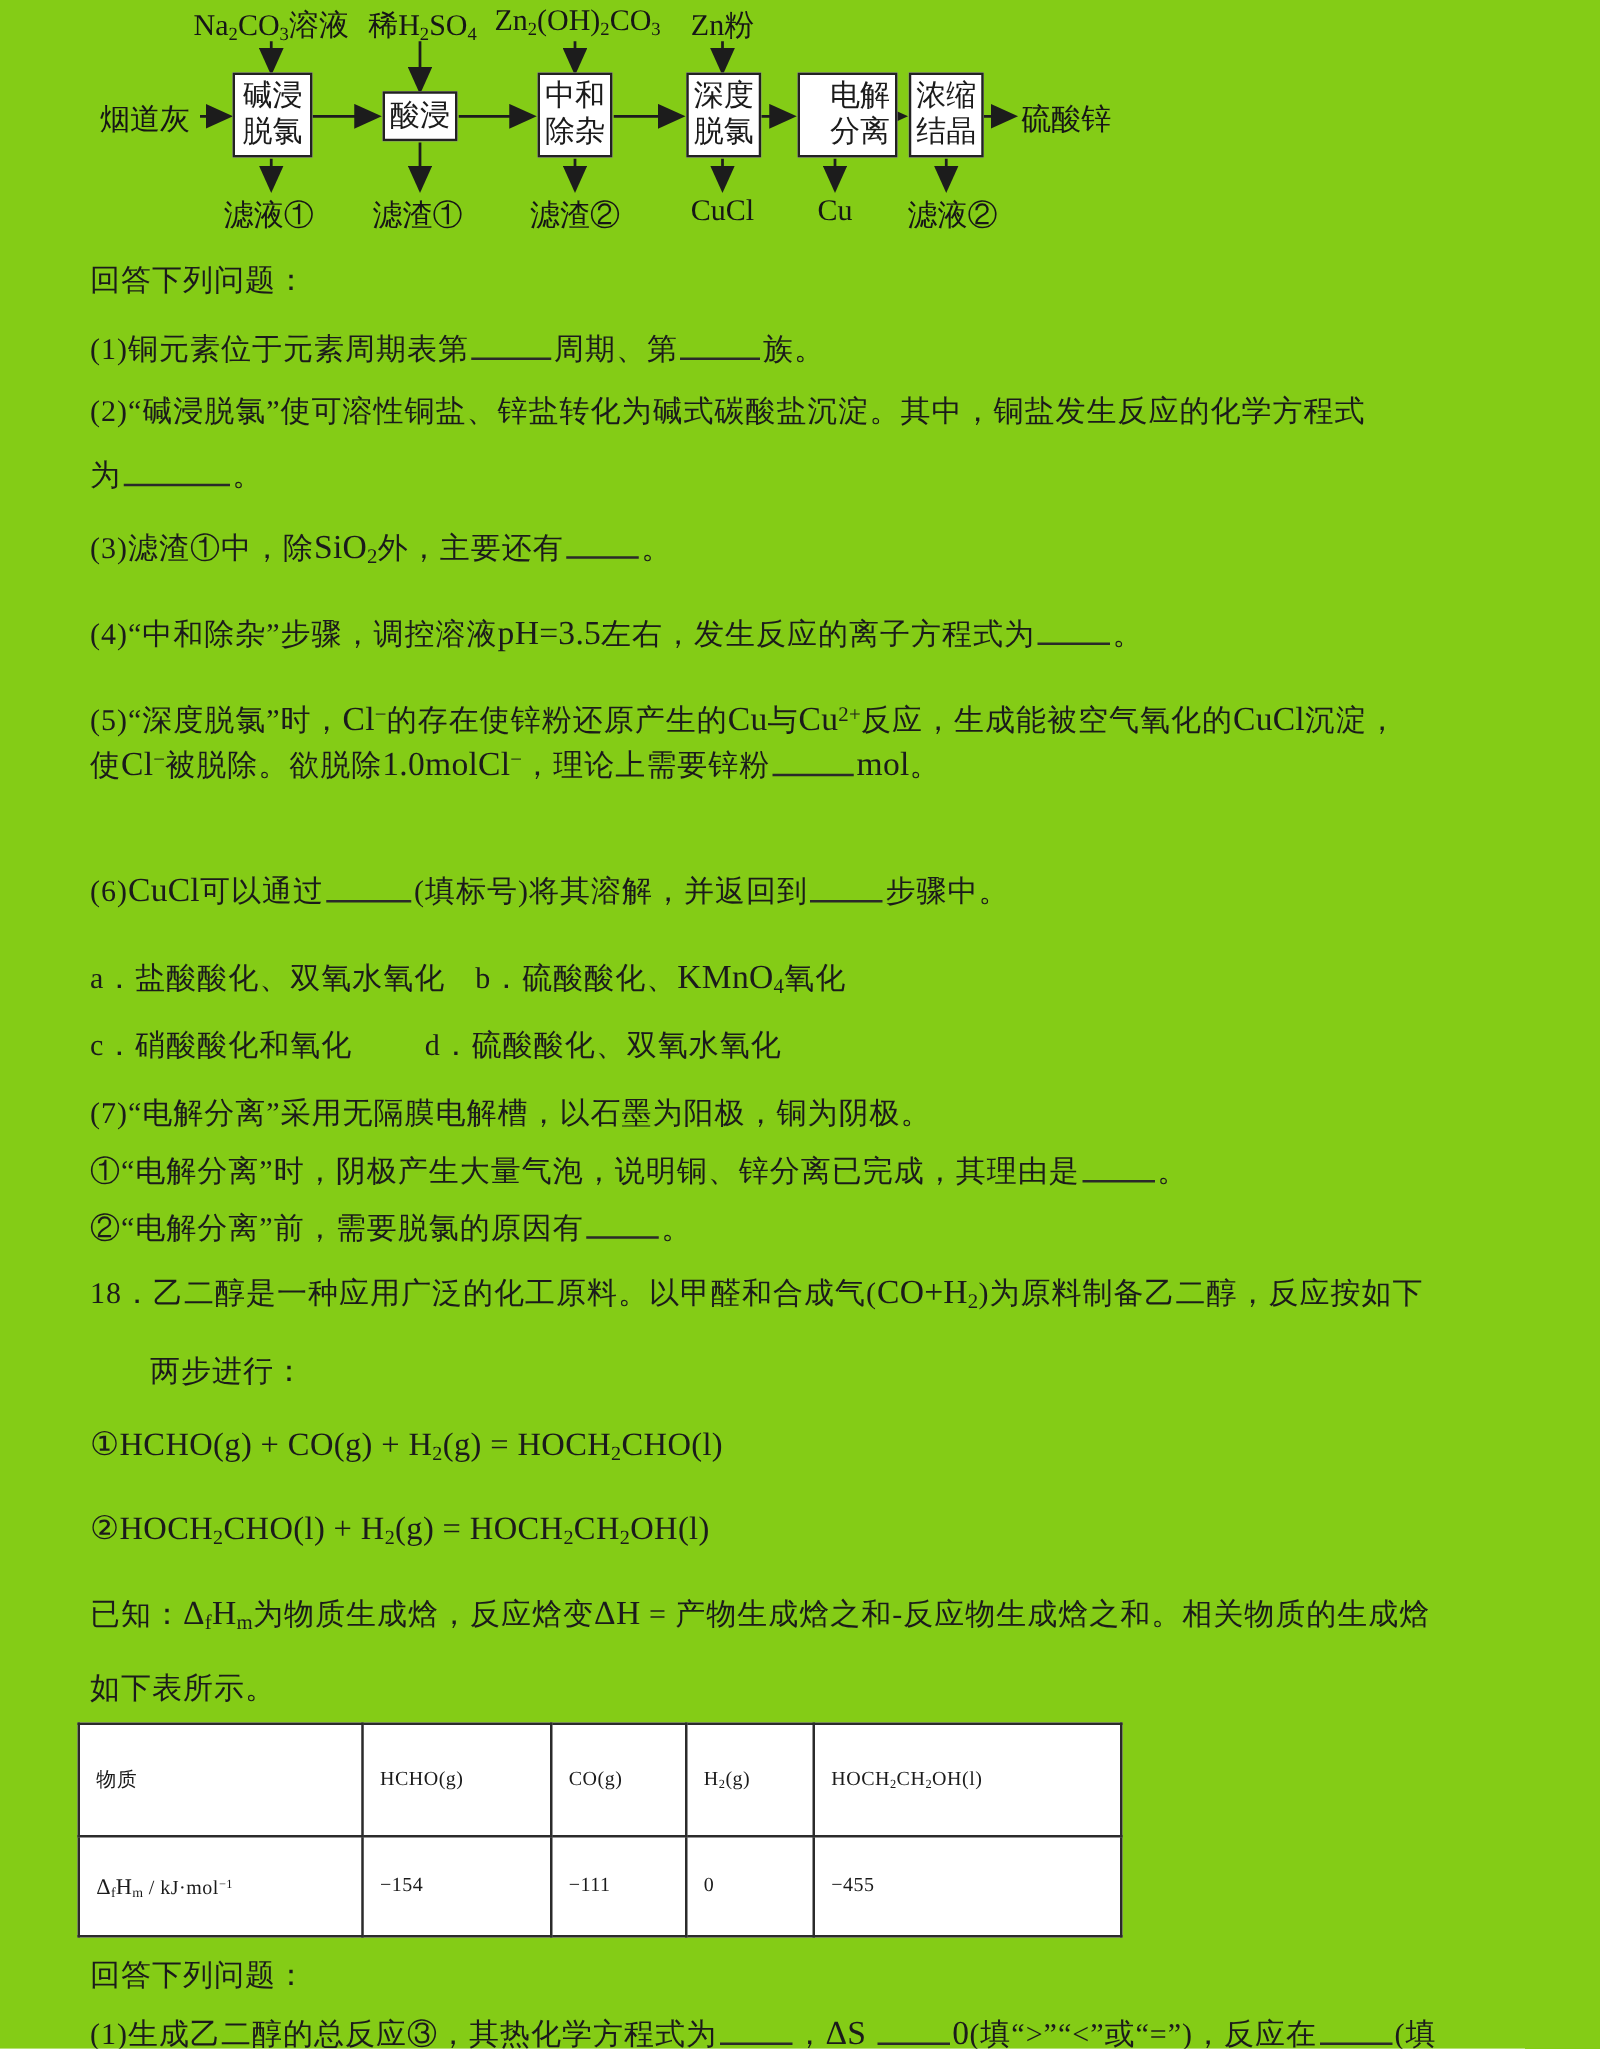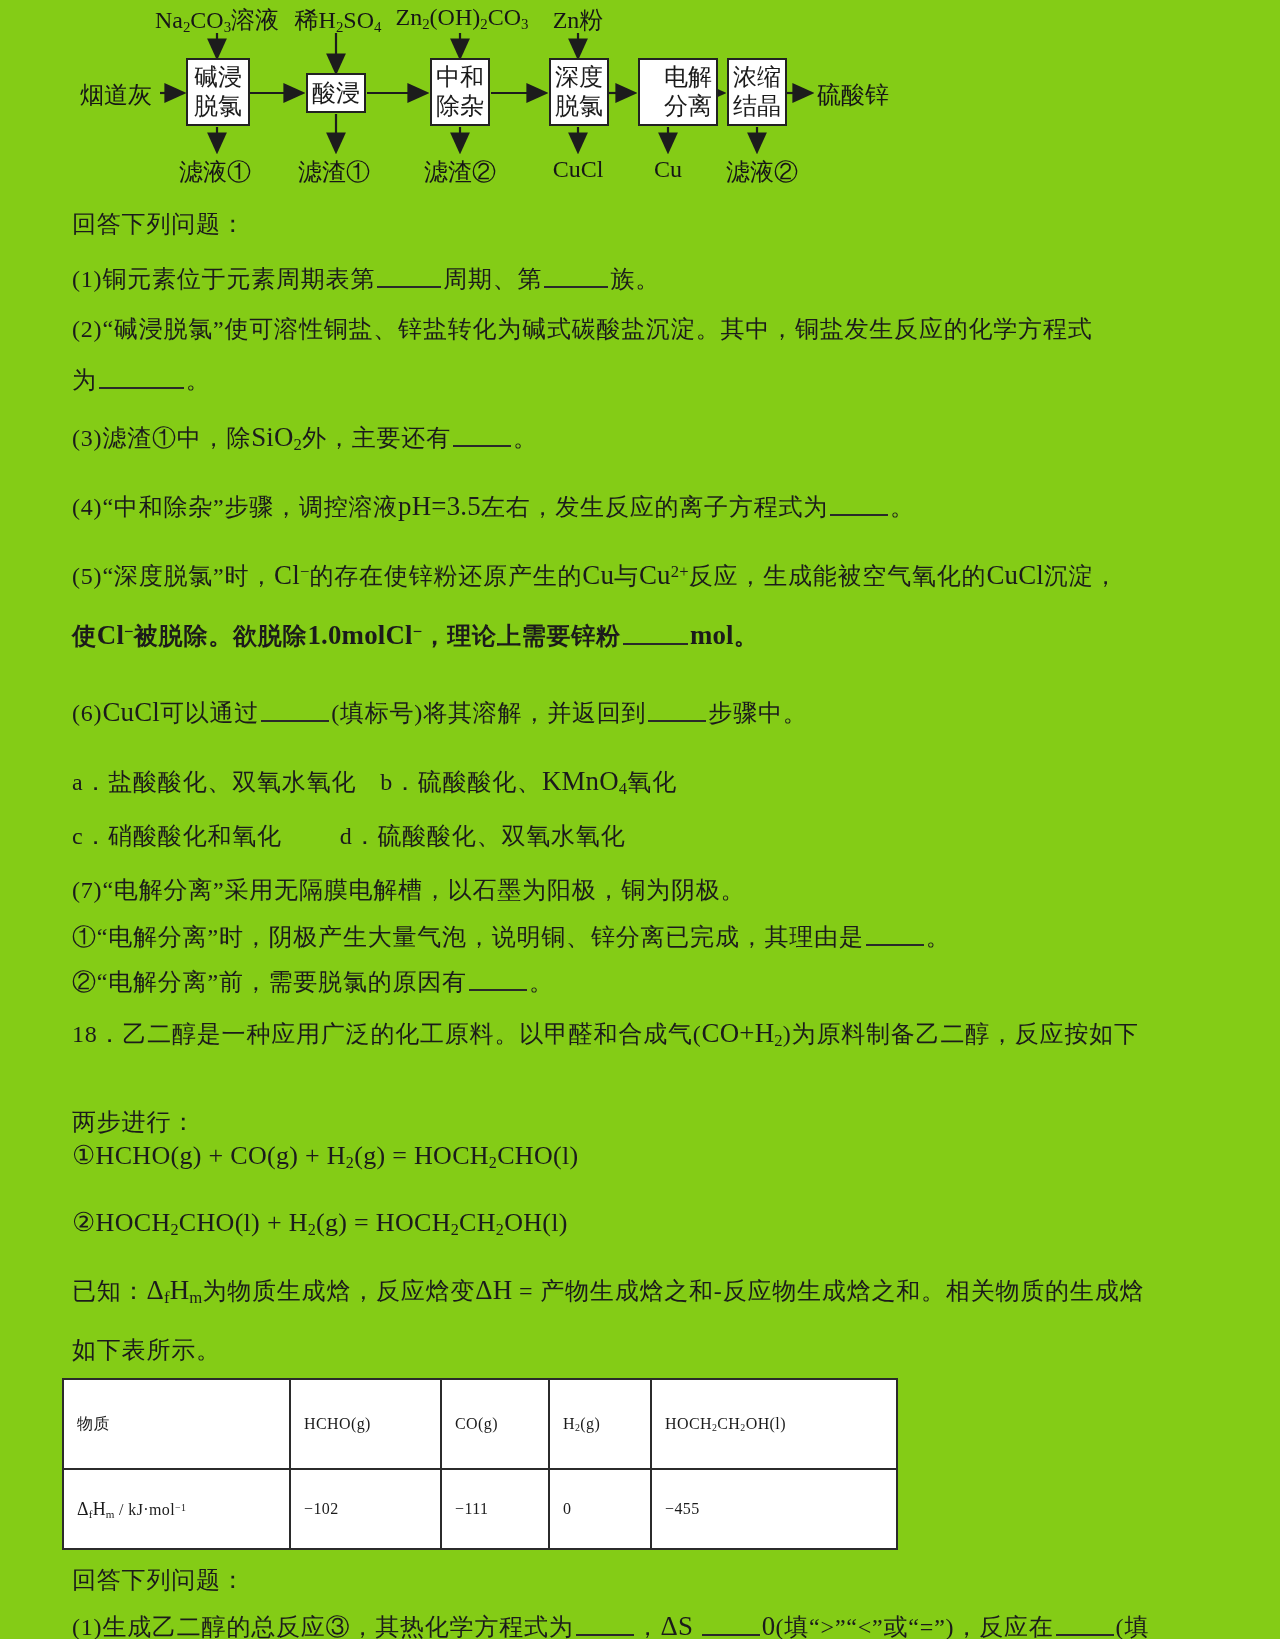--- a/index.html
+++ b/index.html
@@ -105,33 +105,33 @@
     <div class="fc-label fc-center" style="left:762px;top:156px;">滤液②</div>
   </div>
 
   <div class="ln" style="top:208px;">回答下列问题：</div>
   <div class="ln" style="top:263px;">(1)铜元素位于元素周期表第<span class="blank" style="width:64px"></span>周期、第<span class="blank" style="width:64px"></span>族。</div>
   <div class="ln" style="top:313px;">(2)“碱浸脱氯”使可溶性铜盐、锌盐转化为碱式碳酸盐沉淀。其中，铜盐发生反应的化学方程式</div>
   <div class="ln" style="top:364px;">为<span class="blank" style="width:85px"></span>。</div>
   <div class="ln" style="top:422px;">(3)滤渣①中，除<span class="fm">SiO<sub>2</sub></span>外，主要还有<span class="blank"></span>。</div>
   <div class="ln" style="top:491px;">(4)“中和除杂”步骤，调控溶液<span class="fm">pH=3.5</span>左右，发生反应的离子方程式为<span class="blank"></span>。</div>
   <div class="ln" style="top:560px;">(5)“深度脱氯”时，<span class="fm">Cl<sup>−</sup></span>的存在使锌粉还原产生的<span class="fm">Cu</span>与<span class="fm">Cu<sup>2+</sup></span>反应，生成能被空气氧化的<span class="fm">CuCl</span>沉淀，</div>
-  <div class="ln" style="top:620px;font-weight:bold;">使<span class="fm">Cl<sup>−</sup></span>被脱除。欲脱除<span class="fm">1.0molCl<sup>−</sup></span>，理论上需要锌粉<span class="blank" style="width:65px"></span><span class="fm">mol</span>。</div>
+  <div class="ln" style="top:596px;">使<span class="fm">Cl<sup>−</sup></span>被脱除。欲脱除<span class="fm">1.0molCl<sup>−</sup></span>，理论上需要锌粉<span class="blank" style="width:65px"></span><span class="fm">mol</span>。</div>
   <div class="ln" style="top:697px;">(6)<span class="fm">CuCl</span>可以通过<span class="blank" style="width:68px"></span>(填标号)将其溶解，并返回到<span class="blank"></span>步骤中。</div>
   <div class="ln" style="top:766px;">
     <span>a．盐酸酸化、双氧水氧化</span><span class="gap-b">b．硫酸酸化、<span class="fm">KMnO<sub>4</sub></span>氧化</span>
   </div>
   <div class="ln" style="top:820px;">
     <span>c．硝酸酸化和氧化</span><span class="gap-d">d．硫酸酸化、双氧水氧化</span>
   </div>
   <div class="ln" style="top:874px;">(7)“电解分离”采用无隔膜电解槽，以石墨为阳极，铜为阴极。</div>
   <div class="ln" style="top:921px;">①“电解分离”时，阴极产生大量气泡，说明铜、锌分离已完成，其理由是<span class="blank"></span>。</div>
   <div class="ln" style="top:966px;">②“电解分离”前，需要脱氯的原因有<span class="blank"></span>。</div>
   <div class="ln" style="top:1018px;">18．乙二醇是一种应用广泛的化工原料。以甲醛和合成气(<span class="fm">CO+H<sub>2</sub></span>)为原料制备乙二醇，反应按如下</div>
-  <div class="ln" style="top:1106px;">两步进行：</div>
+  <div class="ln" style="top:1081px;margin-left:48px;">两步进行：</div>
   <div class="ln eq" style="top:1140px;">①HCHO(g) + CO(g) + H<sub>2</sub>(g) = HOCH<sub>2</sub>CHO(l)</div>
   <div class="ln eq" style="top:1207px;">②HOCH<sub>2</sub>CHO(l) + H<sub>2</sub>(g) = HOCH<sub>2</sub>CH<sub>2</sub>OH(l)</div>
   <div class="ln" style="top:1275px;">已知：<span class="fm">Δ<sub>f</sub>H<sub>m</sub></span>为物质生成焓，反应焓变<span class="fm">ΔH</span> = 产物生成焓之和-反应物生成焓之和。相关物质的生成焓</div>
   <div class="ln" style="top:1334px;">如下表所示。</div>
 
   <table class="dt">
     <colgroup>
       <col style="width:227px">
         <col style="width:151px">
         <col style="width:108px">
@@ -141,21 +141,21 @@
     <tbody>
         <tr class="hdr">
       <td>物质</td>
       <td>HCHO(g)</td>
       <td>CO(g)</td>
       <td>H<sub>2</sub>(g)</td>
       <td>HOCH<sub>2</sub>CH<sub>2</sub>OH(l)</td>
     </tr>
     <tr class="val">
       <td><span class="fm">Δ<sub>f</sub>H<sub>m</sub></span> / kJ·mol<sup>−1</sup></td>
-      <td>−102</td>
+      <td>−154</td>
       <td>−111</td>
       <td>0</td>
       <td>−455</td>
     </tr>
   </tbody>
     </table>
 
   <div class="ln" style="top:1564px;">回答下列问题：</div>
   <div class="ln" style="top:1611px;">(1)生成乙二醇的总反应③，其热化学方程式为<span class="blank"></span>，<span class="fm">ΔS</span> <span class="blank"></span><span class="fm">0</span>(填“&gt;”“&lt;”或“=”)，反应在<span class="blank"></span>(填</div>
 

